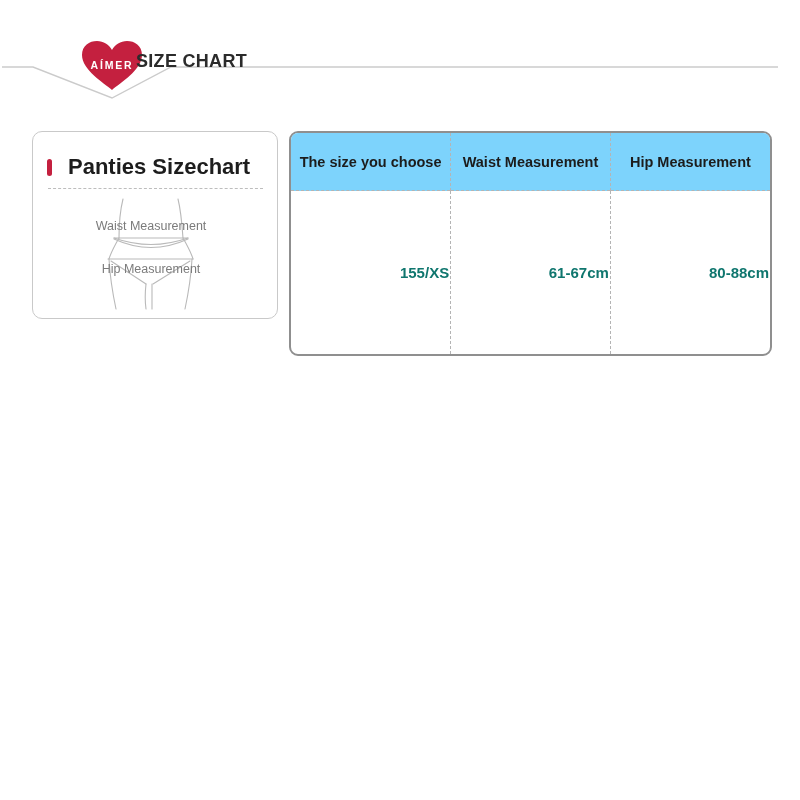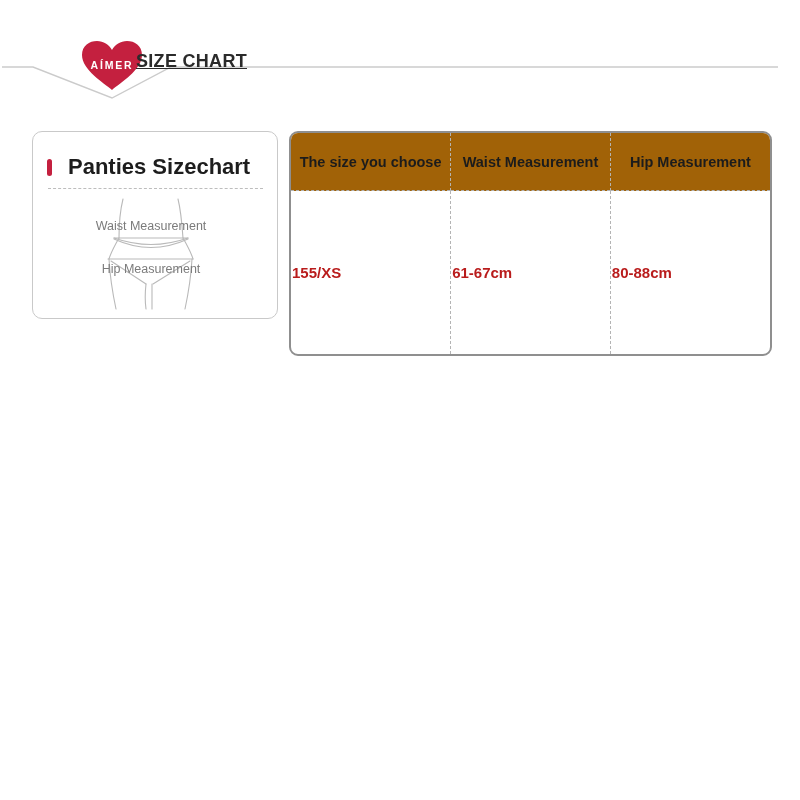--- a/index.html
+++ b/index.html
@@ -15,21 +15,20 @@
   
   .brand-svg { position: absolute; left: 0; top: 0; }
   .header-title {
     position: absolute;
     left: 136px;
     top: 51px;
     font-size: 18px;
     font-weight: bold;
     color: #2b2b2b;
     letter-spacing: 0.3px;
-    text-decoration: underline;
   }
 
   
   .panel {
     position: absolute;
     left: 32px;
     top: 131px;
     width: 244px;
     height: 186px;
     border: 1px solid #c9c9c9;
@@ -98,31 +97,31 @@
     background: #ffffff;
   }
   table.size-table {
     width: 100%;
     height: 100%;
     border-collapse: collapse;
     table-layout: fixed;
   }
   .size-table th {
     height: 55px;
-    background: #a16207;
+    background: #7dd3fc;
     font-size: 14.5px;
     font-weight: bold;
     color: #1c1c1c;
     text-align: center;
   }
   .size-table td {
     font-size: 15px;
     font-weight: bold;
-    color: #b91c1c;
-    text-align: left;
+    color: #0f766e;
+    text-align: right;
     border-top: 1px dashed #b4b4b4;
   }
   .size-table th + th,
   .size-table td + td { border-left: 1px dashed #b4b4b4; }
 </style>
 </head>
 <body>
 
 <div class="page">
 

